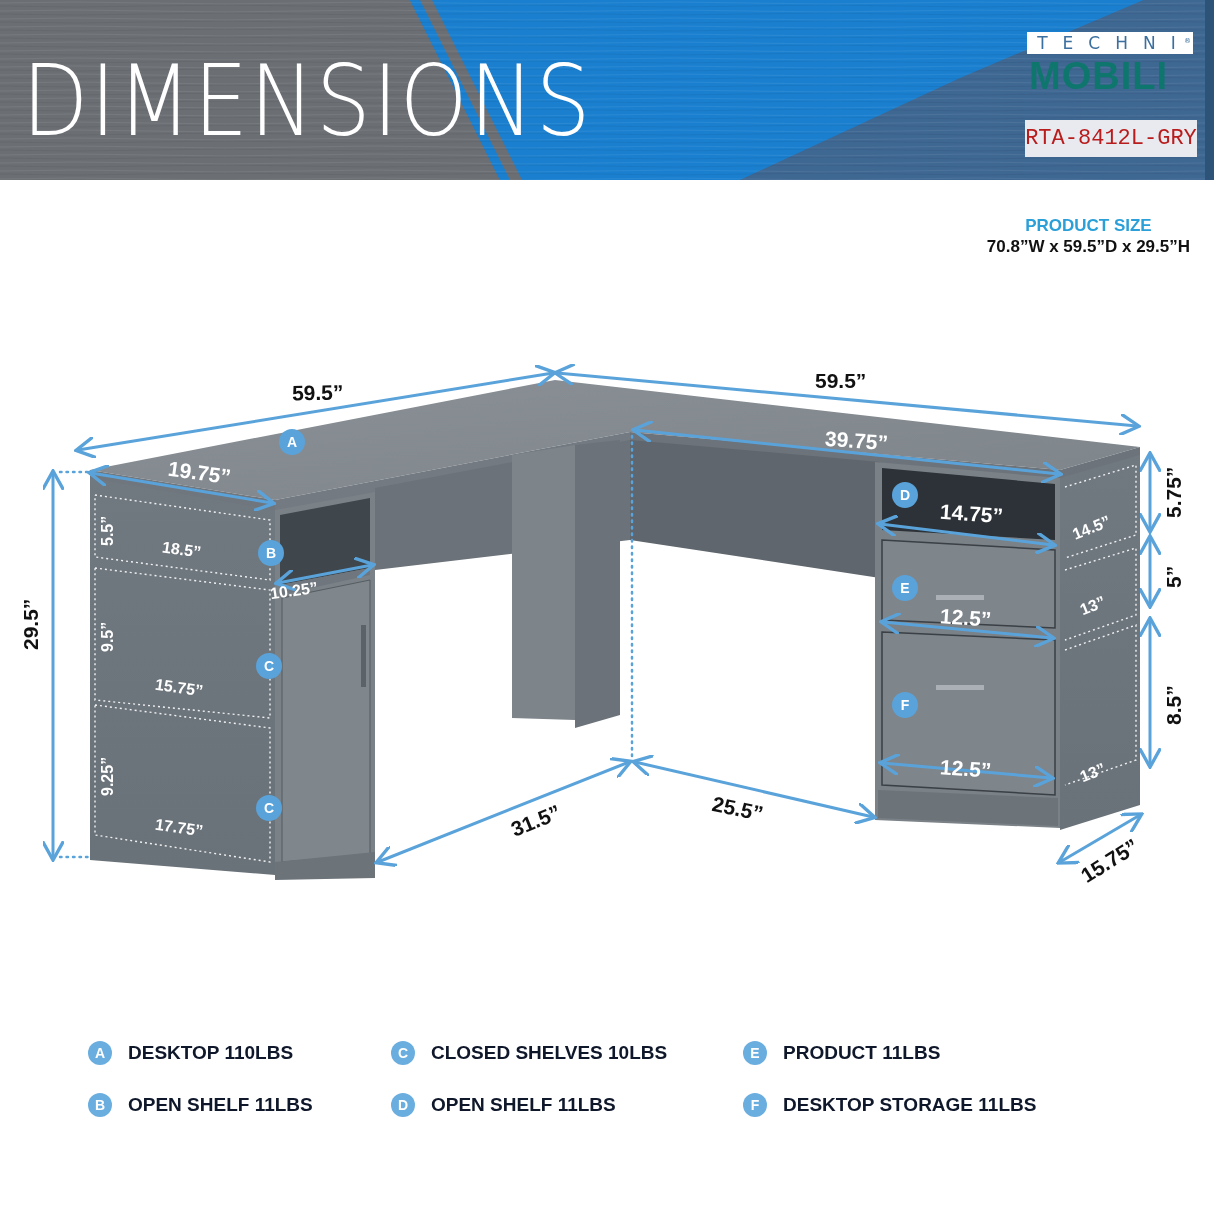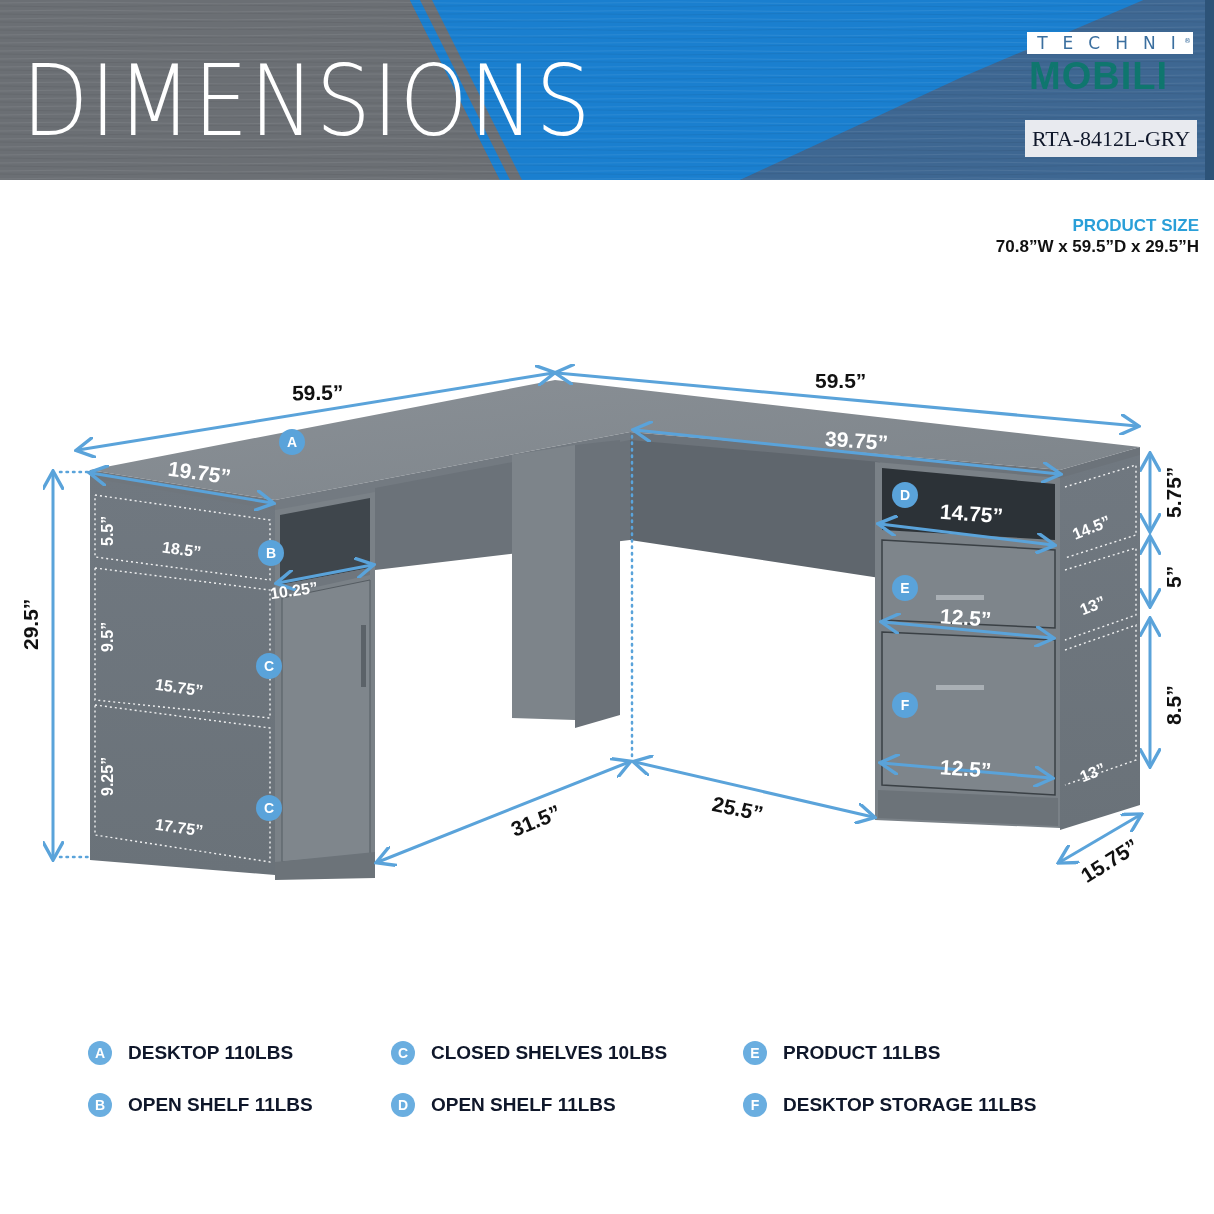--- a/index.html
+++ b/index.html
@@ -6,24 +6,24 @@
   body { width: 1214px; height: 1214px; position: relative; overflow: hidden; font-family: "Liberation Sans", sans-serif; }
 
   
   .header { position: absolute; left: 0; top: 0; width: 1214px; height: 180px; overflow: hidden; }
   .header svg.bg { position: absolute; left: 0; top: 0; }
   .title { position: absolute; left: 22px; top: 52px; font-family: "DejaVu Sans", sans-serif; font-weight: 200; font-size: 98px; letter-spacing: 2px; color: #ffffff; line-height: 1; transform: scaleX(0.88); transform-origin: left top; -webkit-text-stroke: 0; font-stretch: condensed; }
   .logo { position: absolute; left: 1027px; top: 32px; width: 166px; }
   .logo .techni { height: 22px; background: #ffffff; color: #3b6f9f; font-family: "DejaVu Sans", sans-serif; font-size: 17px; letter-spacing: 15px; text-align: center; line-height: 22px; padding-left: 8px; font-weight: 400; position: relative; }
   .logo .techni .reg { position: absolute; right: 2px; top: -2px; font-size: 7px; letter-spacing: 0; color: #3b6f9f; }
   .logo .mobili { color: #0f766e; font-family: "Liberation Sans", sans-serif; font-weight: 700; font-size: 38px; line-height: 44px; letter-spacing: 1px; text-align: left; padding-left: 2px; }
-  .model-badge { position: absolute; left: 1025px; top: 120px; width: 172px; height: 37px; background: #e8eaef; color: #0f172a; font-family: Liberation Serif, serif; font-size: 22px; line-height: 37px; text-align: center; }
-
-  
-  .product-size { position: absolute; right: 15px; top: 216px; text-align: right; }
+  .model-badge { position: absolute; left: 1025px; top: 120px; width: 172px; height: 37px; background: #e8eaef; color: #b91c1c; font-family: Liberation Mono, monospace; font-size: 22px; line-height: 37px; text-align: center; }
+
+  
+  .product-size { position: absolute; right: 24px; top: 216px; text-align: center; }
   .product-size .label { color: #2a9fd8; font-weight: 700; font-size: 17px; line-height: 20px; }
   .product-size .value { color: #111111; font-weight: 700; font-size: 17px; line-height: 22px; }
 
   
   .diagram { position: absolute; left: 0; top: 340px; width: 1214px; height: 600px; }
 
   .dim { position: absolute; font-weight: 700; color: #111111; font-size: 21px; white-space: nowrap; line-height: 1; }
   .dim.white { color: #ffffff; }
   .dim.small { font-size: 16px; }
   .badge { position: absolute; width: 26px; height: 26px; border-radius: 50%; background: #5aa3da; color: #ffffff; font-weight: 700; font-size: 14px; text-align: center; line-height: 26px; }

